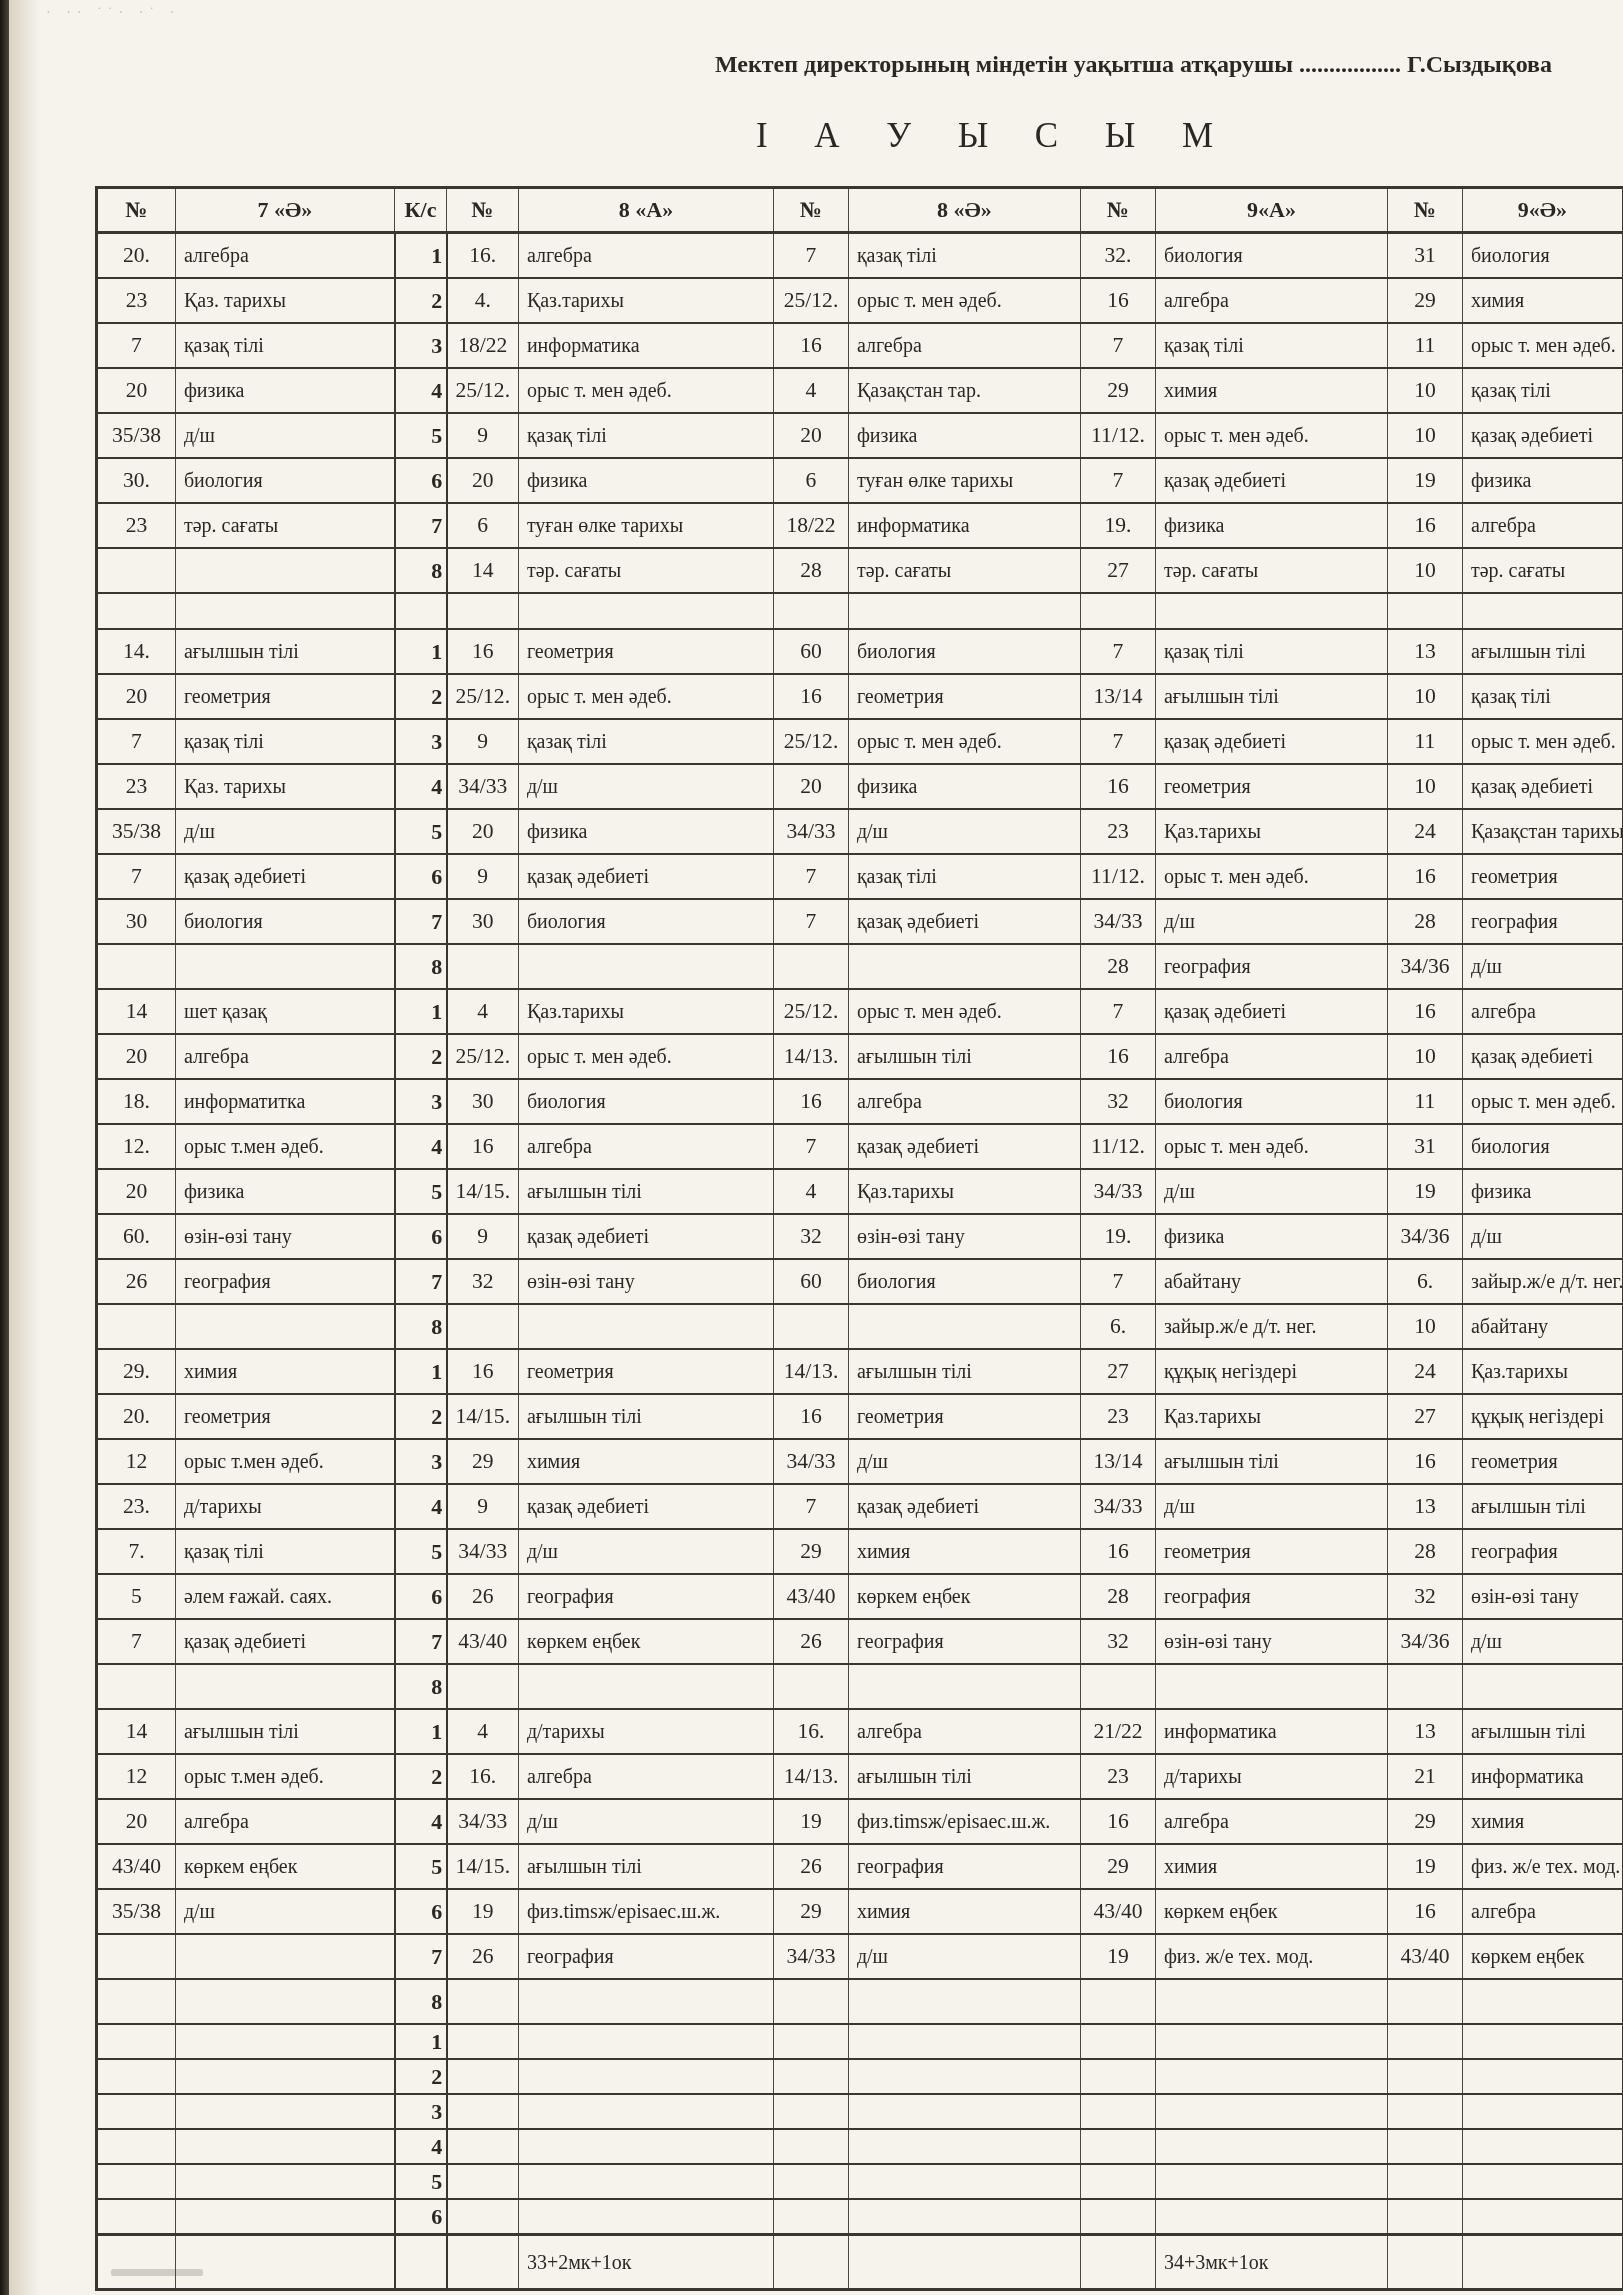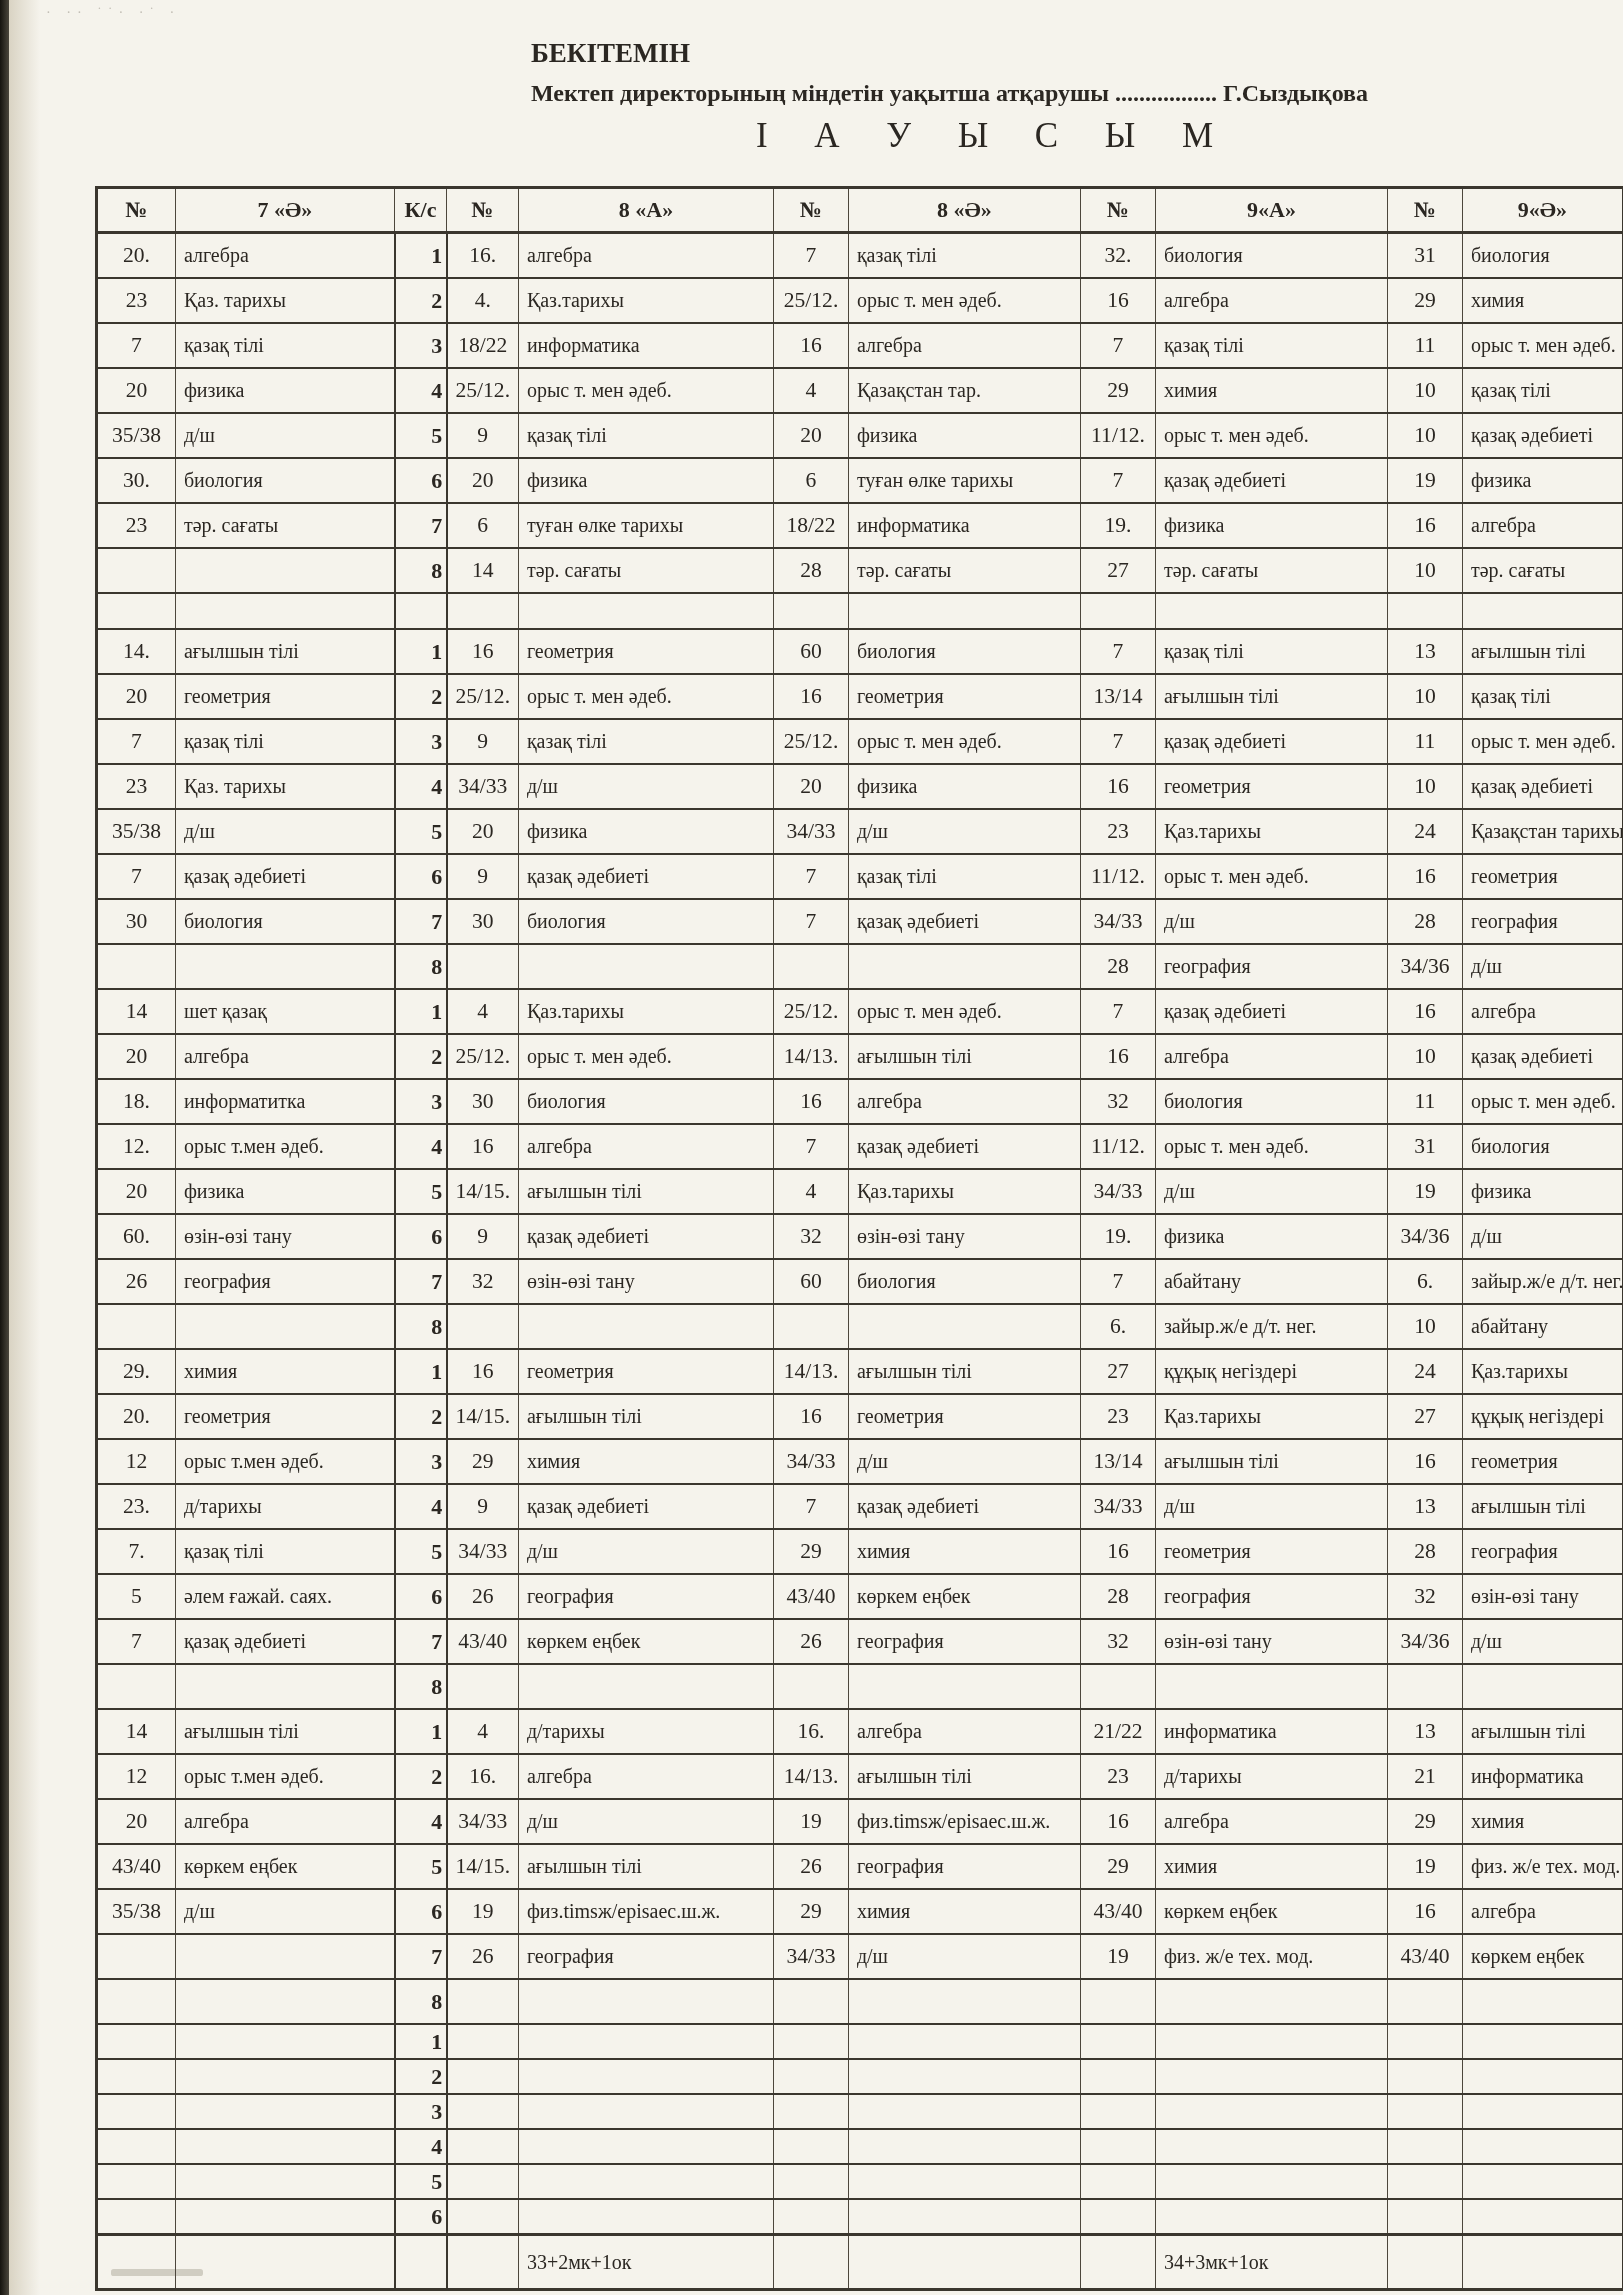--- a/index.html
+++ b/index.html
@@ -21,21 +21,21 @@
   .page-edge{position:absolute;left:9.2px;top:0;width:31px;height:100%;
     background:linear-gradient(to right,#d9d3c3,#f5f3ec);}
   .noise-top{position:absolute;left:46px;top:3.9px;width:458px;height:17px;
     color:#9a958a;font-size:14.4px;letter-spacing:5.9px;opacity:.55;
     filter:blur(0.7px);white-space:nowrap;overflow:hidden;}
   .noise-bottom{position:absolute;left:111px;top:2269px;width:92px;height:6.5px;
     background:#b9b4a7;opacity:.6;border-radius:2.6px;filter:blur(0.7px);}
 
   .approve{position:absolute;left:531px;top:39px;width:1021px;}
   .approve-title{font-size:27px;font-weight:bold;line-height:1.1;}
-  .approve-line{font-size:24px;font-weight:bold;margin-top:11.8px;white-space:nowrap;}
+  .approve-line{font-size:24px;font-weight:bold;margin-top:11.8px;white-space:nowrap;text-align:right;}
   .shift-title{position:absolute;left:756px;top:116px;font-size:35px;font-weight:normal;
     letter-spacing:5.2px;word-spacing:27.5px;white-space:nowrap;}
 
   table.tt{position:absolute;left:95px;top:186px;width:1529px;
     border-collapse:collapse;table-layout:fixed;
     border:3.3px solid var(--line);}
   .tt th,.tt td{
     border:1.3px solid #4c463c;
     overflow:hidden;white-space:nowrap;
     vertical-align:middle;
@@ -57,21 +57,20 @@
 </style>
 </head>
 <body>
 
 <div class="scan-strip"></div>
 <div class="page-edge"></div>
 <div class="noise-top">· ·· ˙˙· ·˙ ·</div>
 <div class="noise-bottom"></div>
 
 <div class="approve">
-  <div class="approve-title">БЕКІТЕМІН</div>
   <div class="approve-line">Мектеп директорының міндетін уақытша атқарушы ................. Г.Сыздықова</div>
 </div>
 <div class="shift-title">І А У Ы С Ы М</div>
 
 <table class="tt">
   <colgroup>
       <col style="width: 79px;">
       <col style="width: 219px;">
       <col style="width: 52px;">
       <col style="width: 72px;">

